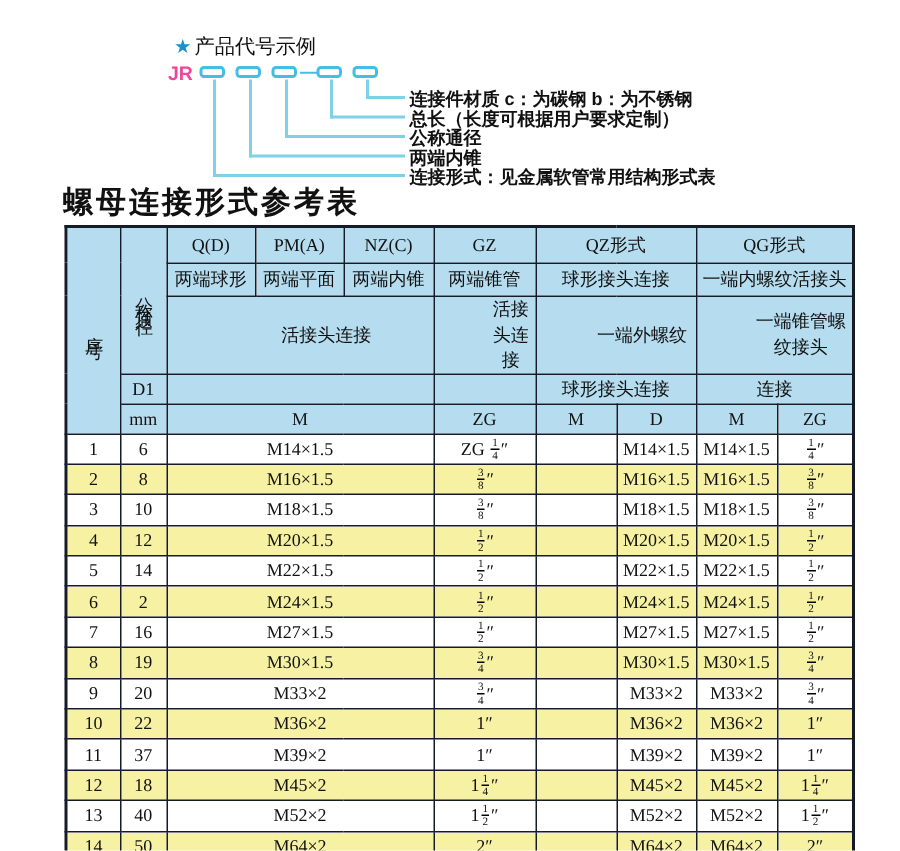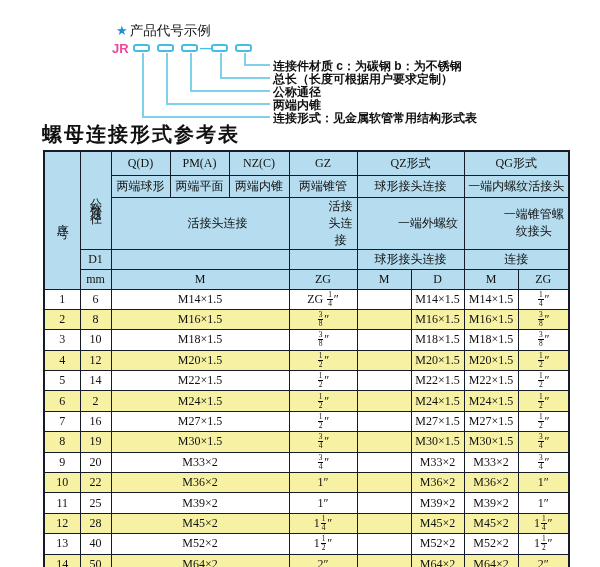--- a/index.html
+++ b/index.html
@@ -226,31 +226,31 @@
           <td>22</td>
           <td colspan="3">M36×2</td>
           <td>1″</td>
           <td></td>
           <td>M36×2</td>
           <td>M36×2</td>
           <td>1″</td>
         </tr>
         <tr>
           <td>11</td>
-          <td>25</td>
+          <td>37</td>
           <td colspan="3">M39×2</td>
           <td>1″</td>
           <td></td>
           <td>M39×2</td>
           <td>M39×2</td>
           <td>1″</td>
         </tr>
         <tr class="hl">
           <td>12</td>
-          <td>28</td>
+          <td>18</td>
           <td colspan="3">M45×2</td>
           <td>1<span class="frac"><span class="num">1</span><span class="den">4</span></span>″</td>
           <td></td>
           <td>M45×2</td>
           <td>M45×2</td>
           <td>1<span class="frac"><span class="num">1</span><span class="den">4</span></span>″</td>
         </tr>
         <tr>
           <td>13</td>
           <td>40</td>

